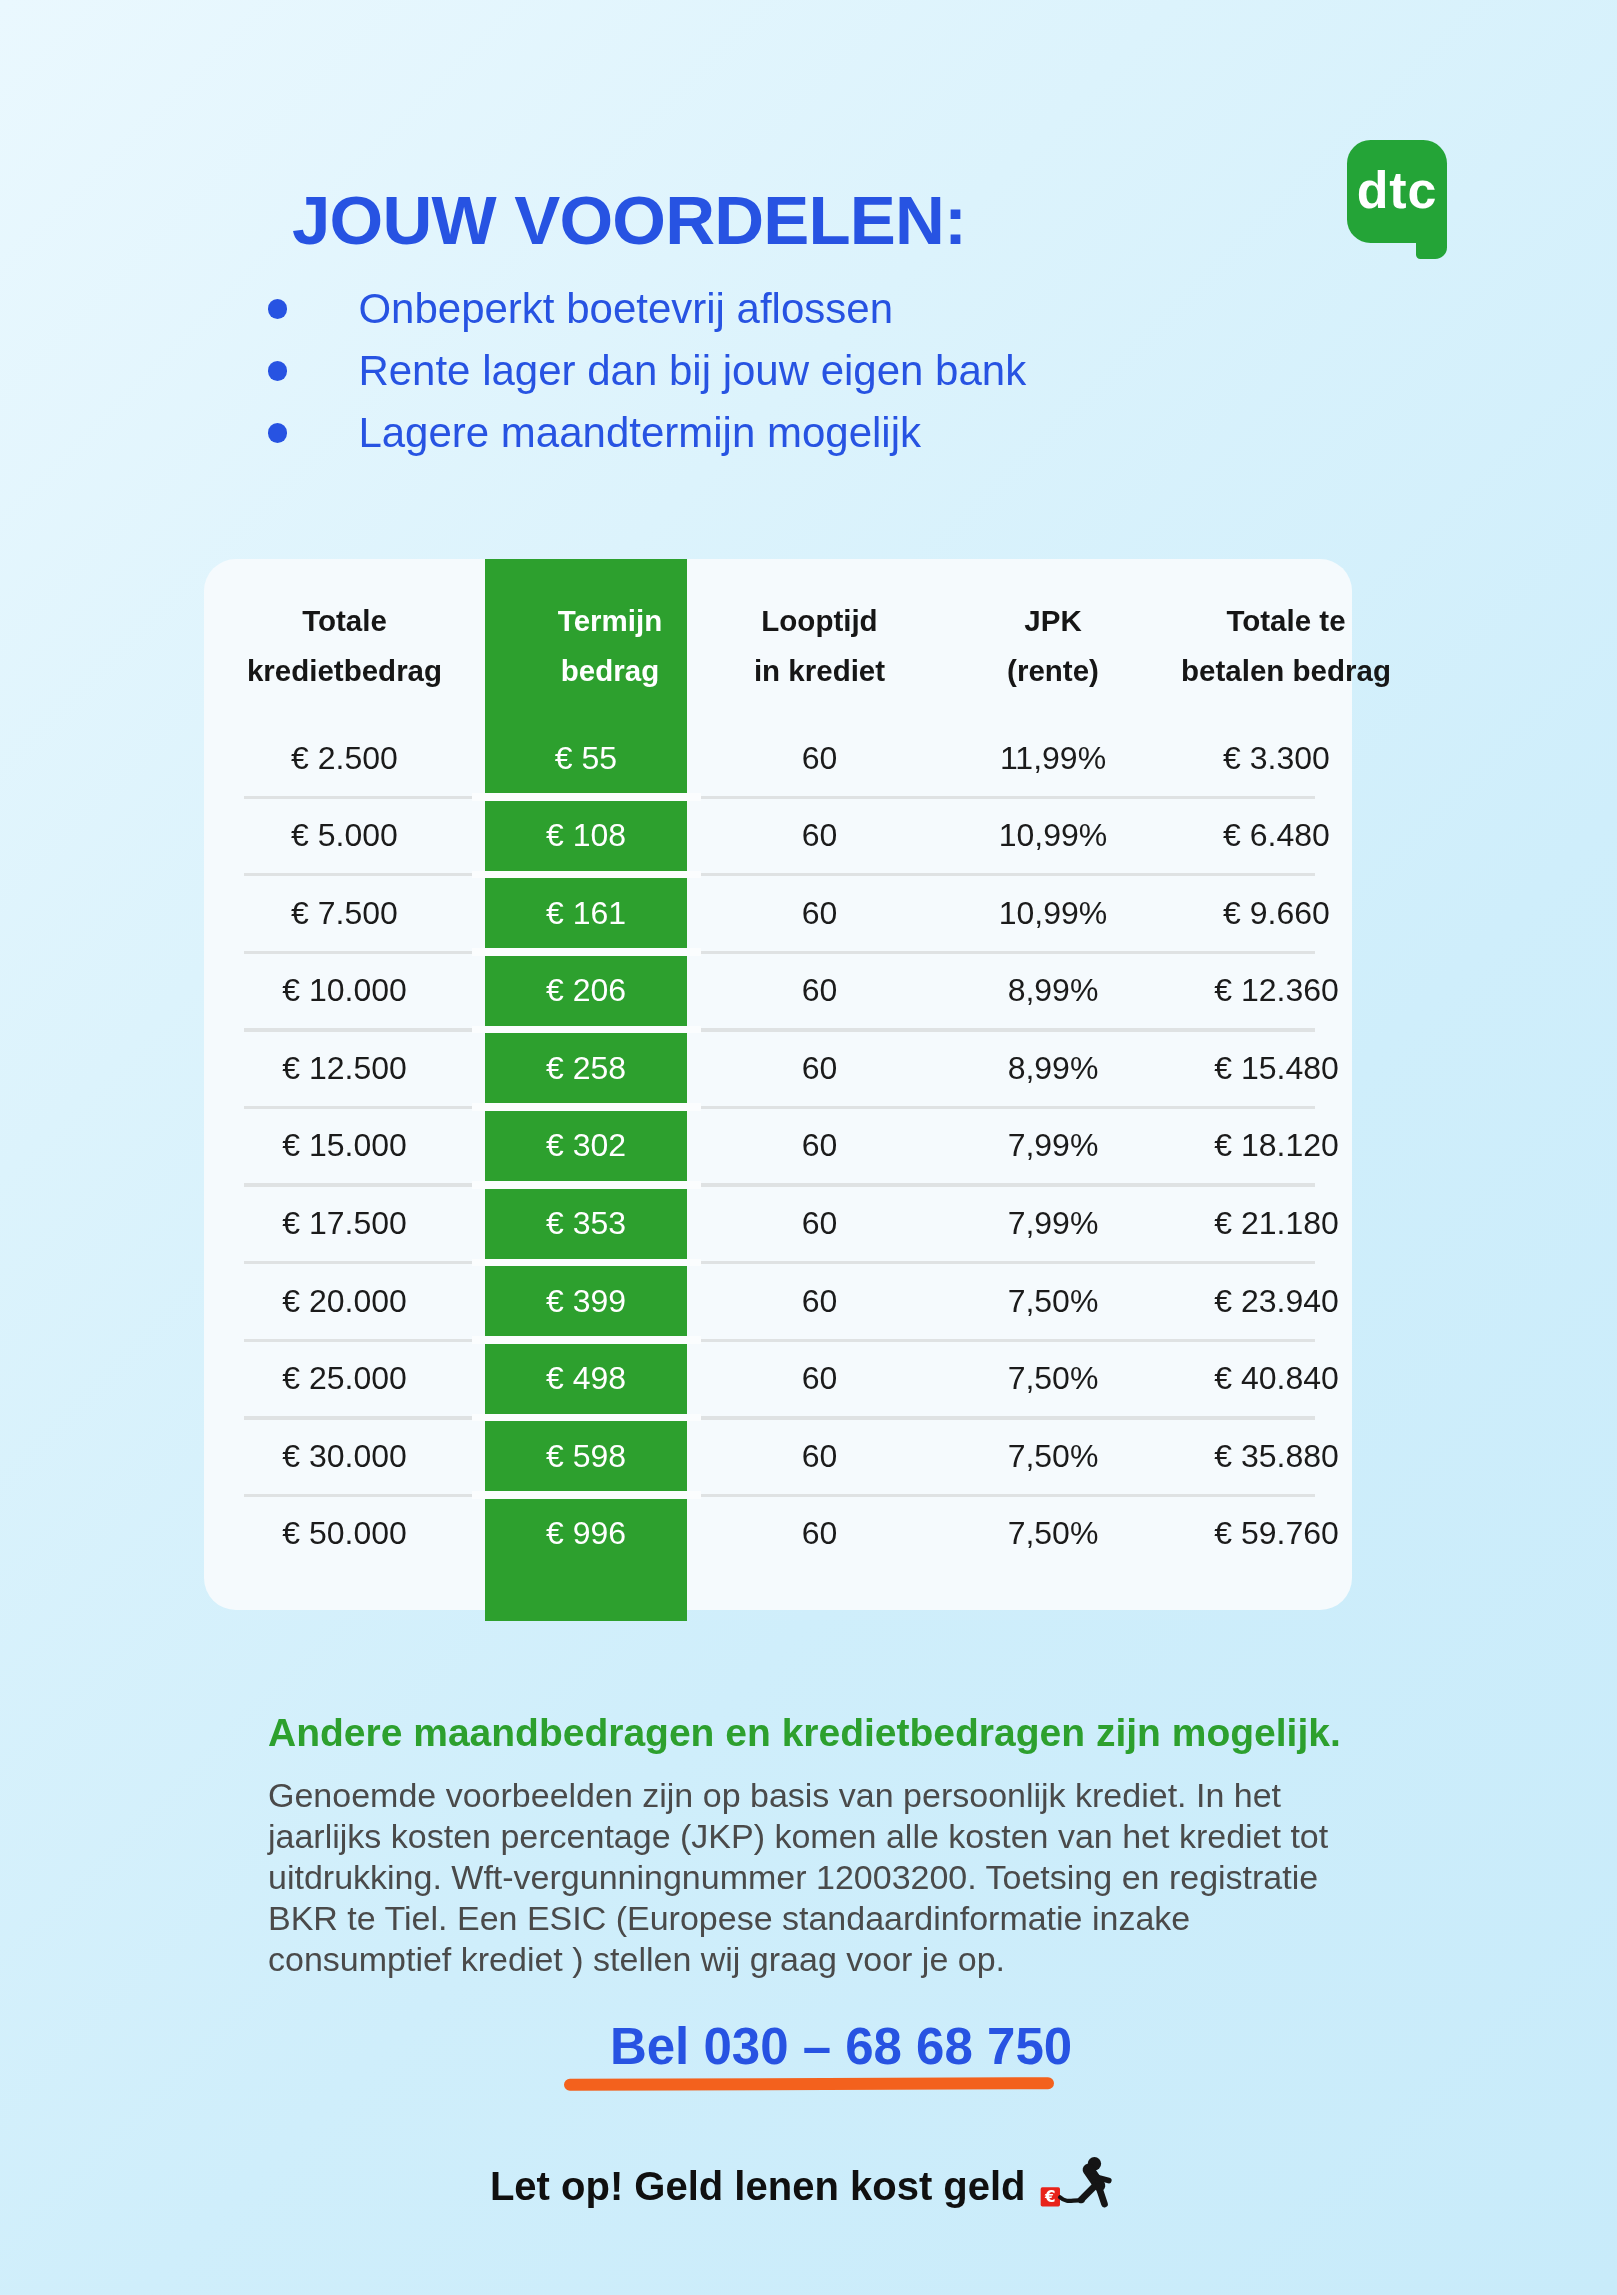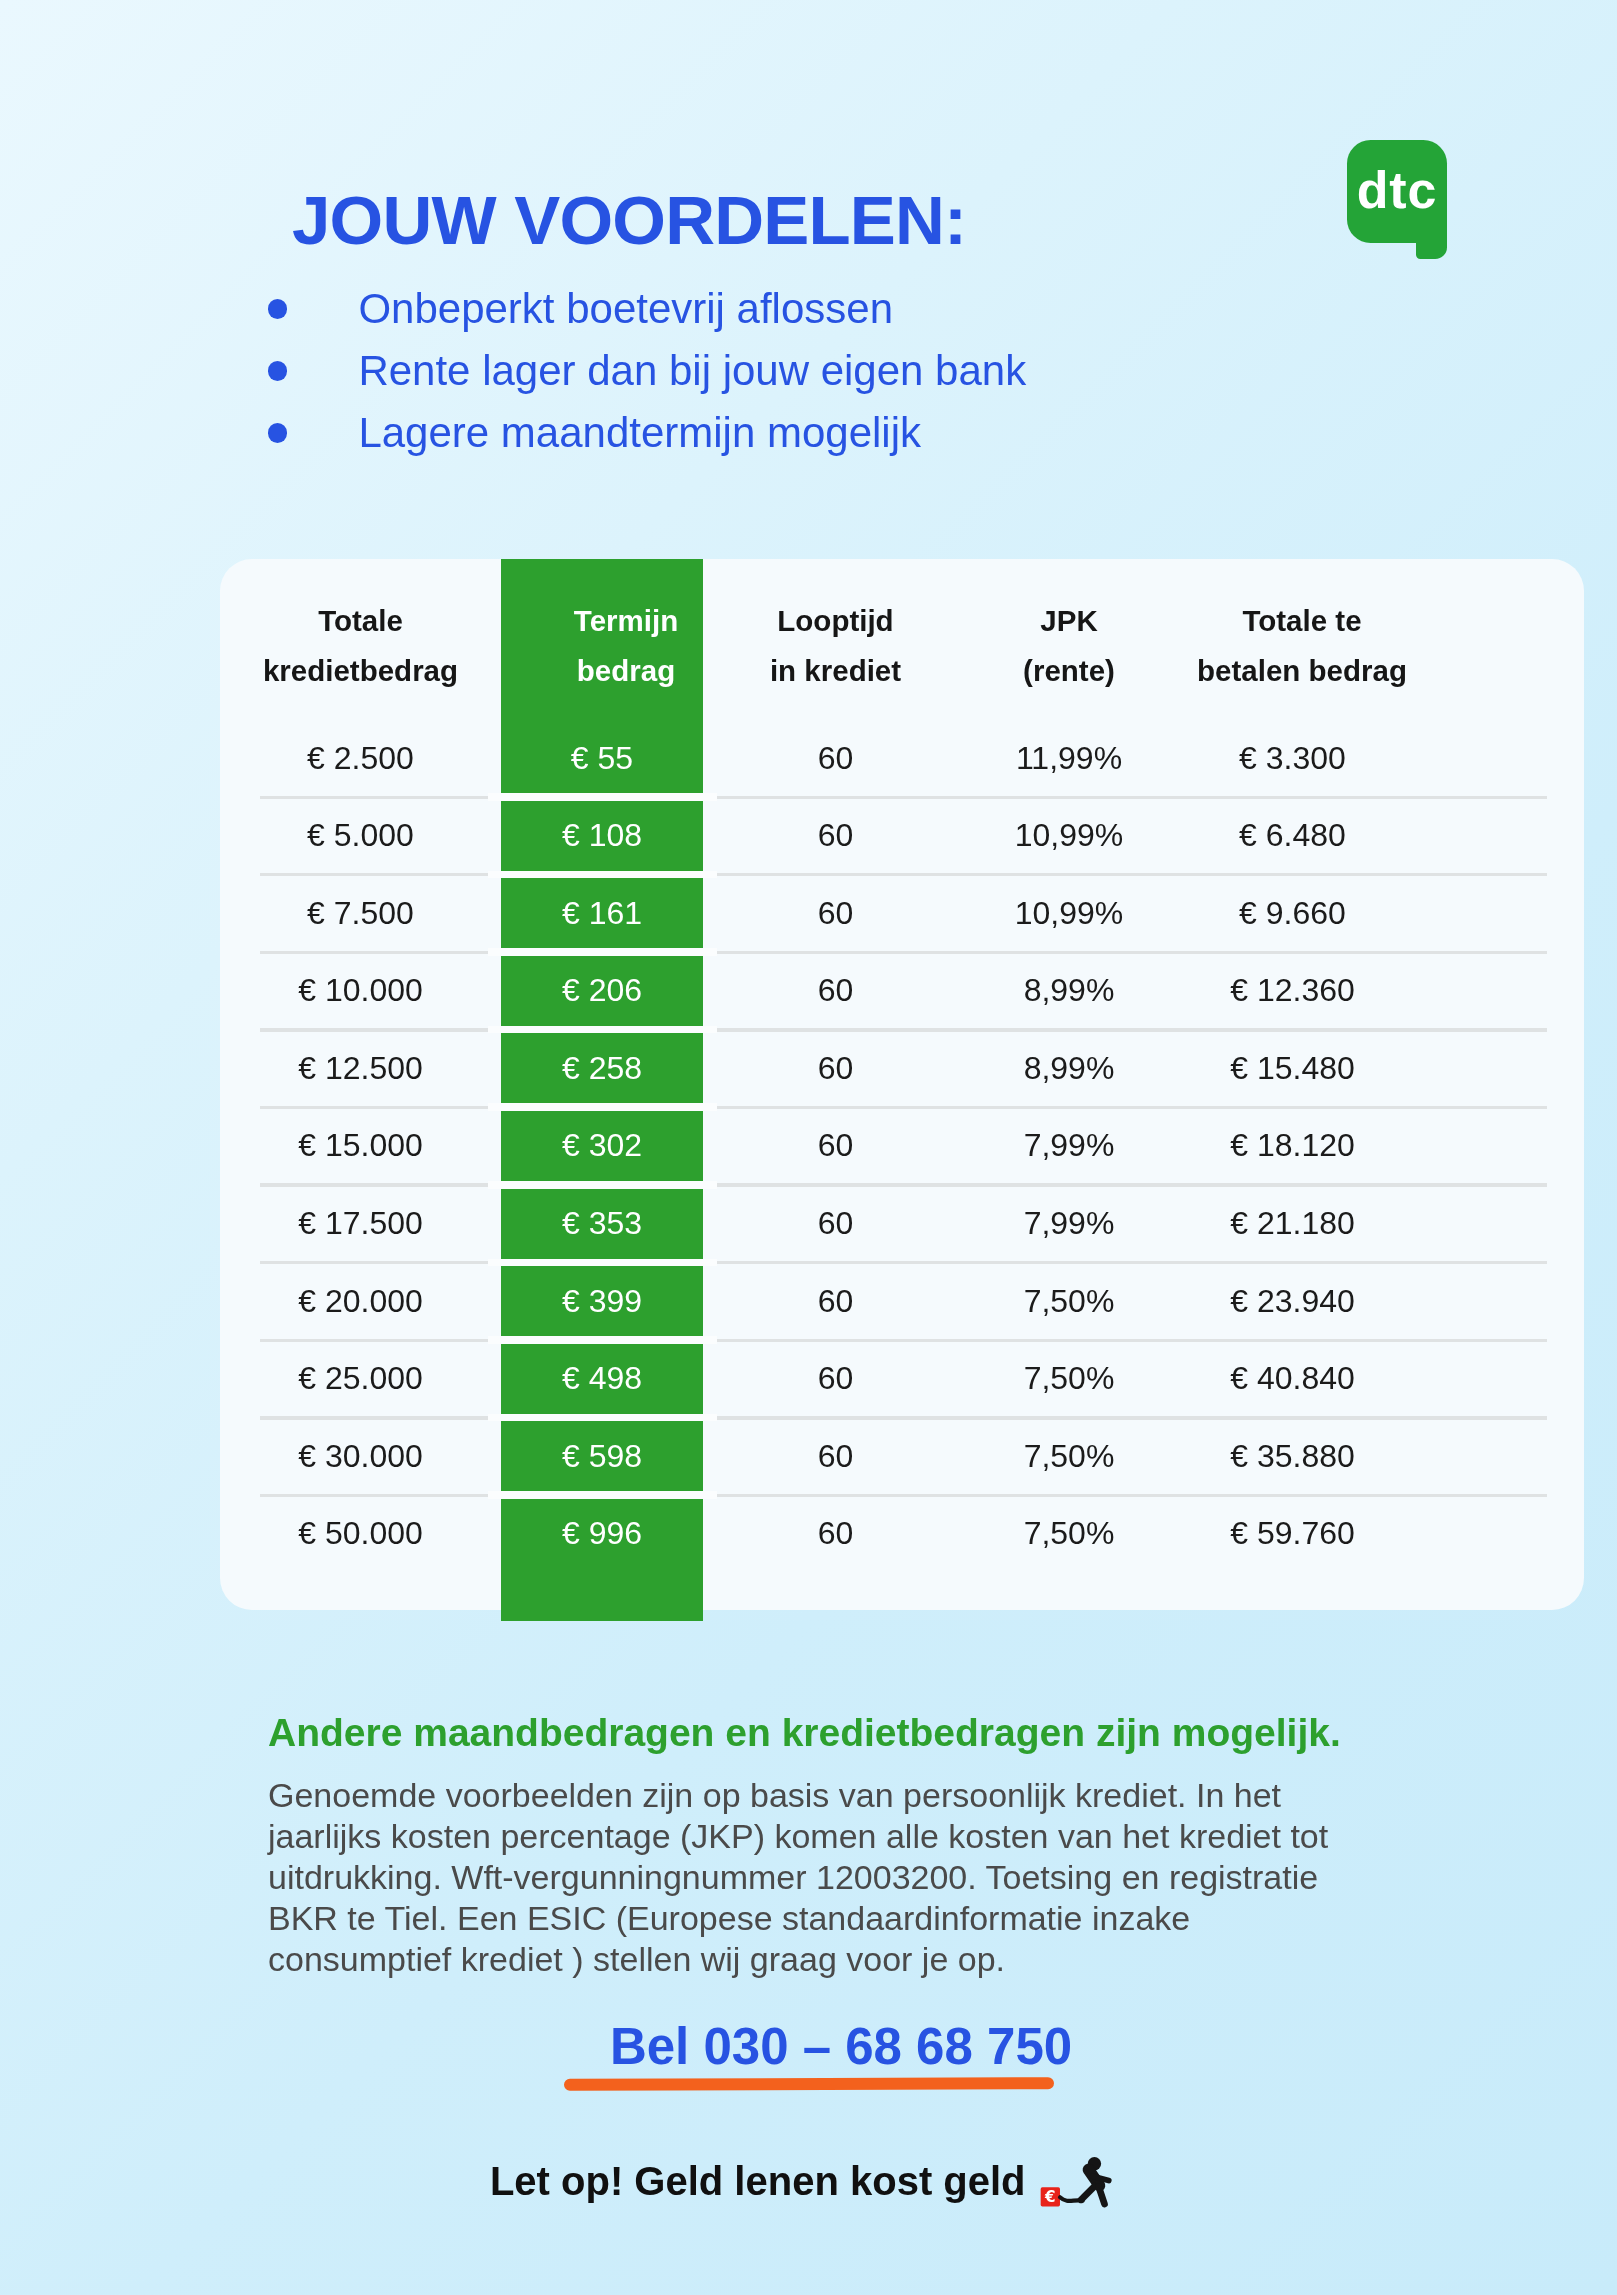--- a/index.html
+++ b/index.html
@@ -23,21 +23,21 @@
     background:#24a437; border-radius:0 0 11.8px 4.2px;
   }
   .logo-text{ color:#fff; font-size:52px; font-weight:bold; letter-spacing:0.8px; line-height:1; margin-top:-3.4px;}
   
   .benefits{ position:absolute; left:268px; top:278px; margin:0; padding:0; list-style:none; }
   .benefits li{ display:flex; align-items:center; height:62px; }
   .dot{ width:19.4px; height:19.4px; border-radius:50%; background:#2753e2; margin-right:71px; flex:0 0 auto; }
   .benefit-label{ font-size:42px; color:#2753e2; white-space:nowrap; }
   
   .card{
-    position:absolute; left:220px; top:559px; width:1364px; height:1051px;
+    position:absolute; left:204px; top:559px; width:1148px; height:1051px;
     background:#f5fafd; border-radius:32px;
   }
   .ribbon{
     position:absolute; left:281px; top:0; width:202px; height:calc(100% + 11px);
     background:#2da02e; z-index:1;
   }
   .grid5{ display:grid; grid-template-columns:281px 202px 265px 202px 264px; }
   .thead{ position:relative; z-index:2; padding-top:37px; margin-bottom:27px; }
   .th{ text-align:center; font-size:29.5px; font-weight:bold; color:#161616; }
   .th span{ display:block; line-height:50px; }
@@ -63,21 +63,21 @@
     position:absolute; left:0; top:2017px; width:100%; text-align:center; margin:0;
     font-size:51px; font-weight:bold; color:#2753e2;padding-left:32px;
   }
   .phone-underline{
     position:absolute; left:50%; top:2078px; transform:translateX(-50%) rotate(-0.2deg);
     width:490px; height:11.8px; background:#f3611d; border-radius:6.7px;
   }
   
   .footer{
     position:absolute; left:0; top:2154px; width:100%;
-    display:flex; justify-content:center; align-items:center; gap:13.5px;
+    display:flex; justify-content:center; align-items:flex-end; gap:13.5px;
   }
   .warning-text{ font-size:40px; font-weight:bold; color:#101010; line-height:47px; }
   .warning-icon{ margin-top:1.7px; }
 </style>
 </head>
 <body>
 
 <div class="page">
 
   <h1 class="title">JOUW VOORDELEN:</h1>

